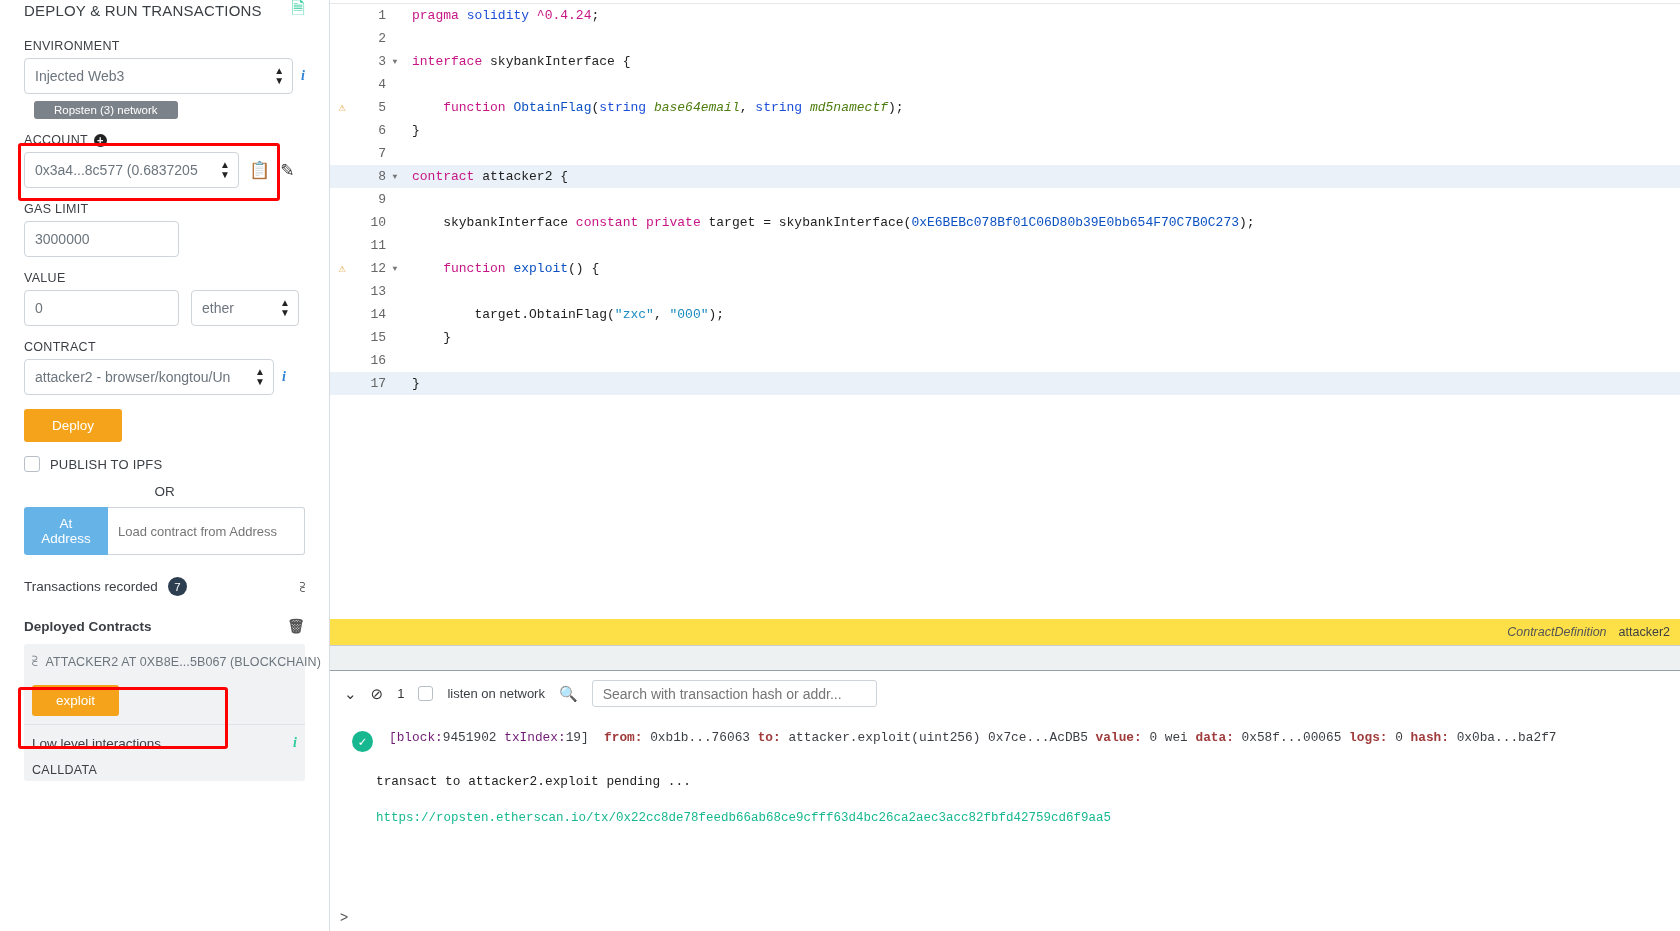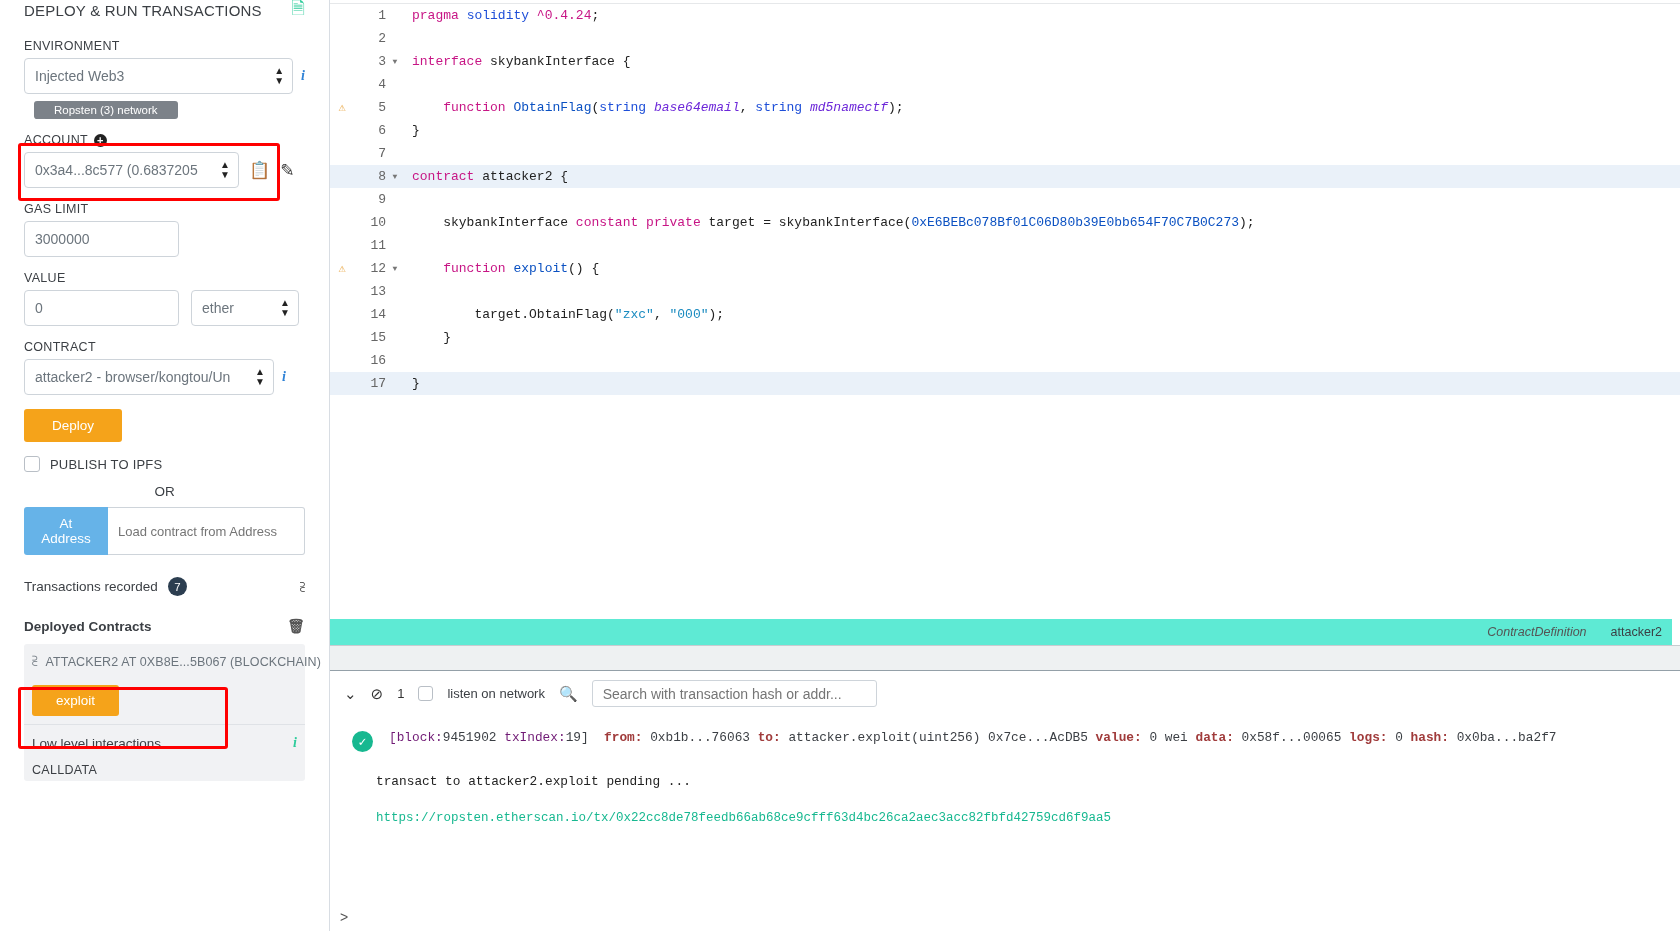--- a/index.html
+++ b/index.html
@@ -145,27 +145,27 @@
     width:34px; text-align:right; color:#666; flex:none; padding-right:2px;
   }
   .fold {
     width:14px; text-align:center; color:#777; font-size:8px; flex:none;
   }
   .code-txt { padding-left:10px; }
   .k-pink { color:#c71585; }
   .k-pur { color:#1d4ed8; }
   .k-blue { color:#0b51c2; }
   .k-str { color:#1a8bc0; }
-  .k-ital { color:#6d28d9; font-style:italic;text-align:right; }
+  .k-ital { color:#4d7c0f; font-style:italic;text-align:right; }
   .k-num { color:#c71585; }
   .k-plain { color:#222; }
   .editor-status {
-    position:absolute; right:8px; bottom:0; width:100%; height:26px;
-    background:#5eead4; display:flex; align-items:center; justify-content:flex-end;
-    padding-right:10px; gap:24px; font-size:12.5px; color:#3b3f44;
+    position:absolute; right:0; bottom:0; width:100%; height:26px;
+    background:#fde047; display:flex; align-items:center; justify-content:flex-end;
+    padding-right:10px; gap:12px; font-size:12.5px; color:#3b3f44;
   }
   .editor-status .cd { font-style:italic; color:#555; }
 
   
   #terminal {
     position:absolute; left:330px; top:645px; right:0; bottom:0;
     background:#fff; border-top:1px solid #c8ccd0;
   }
   .term-topbar {
     height:25px; background:#eef1f2; border-bottom:1px solid #94a0a8;

